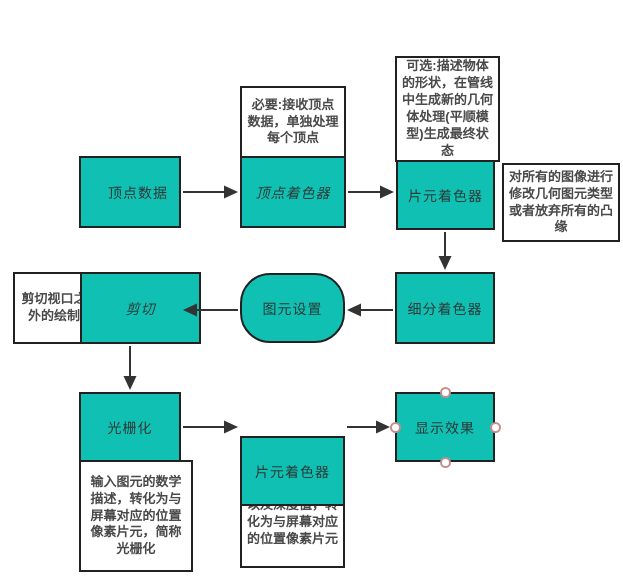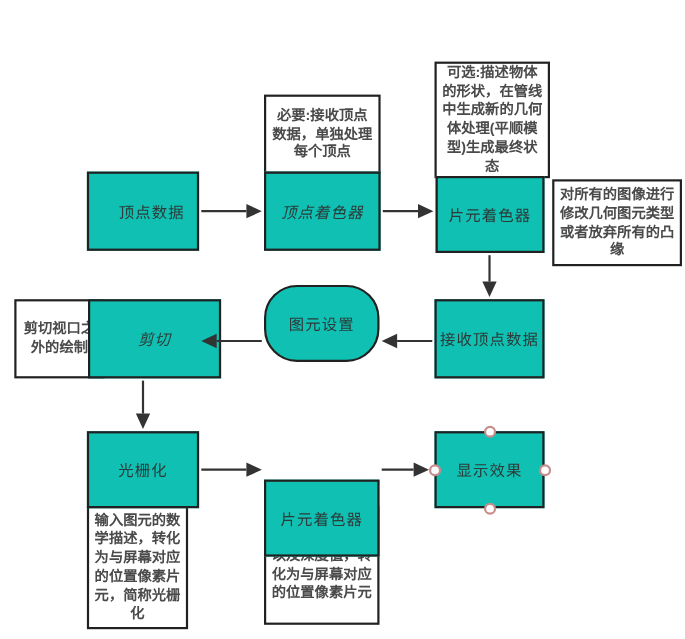--- a/index.html
+++ b/index.html
@@ -45,31 +45,31 @@
   .handle{
     position:absolute;width:11px;height:11px;border-radius:50%;
     background:#fff;border:2px solid var(--handle-border);
     box-sizing:border-box;z-index:6;
   }
   
   #n-vertex-data{left:79px;top:156px;width:102px;height:72px;padding-left:16px;}
   #n-vertex-shader{left:240px;top:156px;width:106px;height:72px;font-style:italic;}
   #n-tess-shader{left:396px;top:160px;width:99px;height:70px;}
   #n-geometry-shader{left:395px;top:272px;width:100px;height:72px;}
-  #n-primitive-setup{left:240px;top:259px;width:105px;height:70px;border-radius:30px;}
+  #n-primitive-setup{left:240px;top:273px;width:105px;height:70px;border-radius:30px;}
   #n-clipping{left:80px;top:272px;width:121px;height:72px;font-style:italic;}
   #n-rasterization{left:79px;top:392px;width:102px;height:70px;}
   #n-fragment-shader{left:240px;top:392px;width:105px;height:70px;margin-top:44px;}
   #n-display{left:395px;top:392px;width:100px;height:70px;}
   
   #t-vertex-note{left:240px;top:86px;width:106px;height:72px;}
   #t-tess-note{left:395px;top:56px;width:105px;height:106px;}
   #t-tess-right-note{left:502px;top:163px;width:118px;height:79px;}
   #t-clip-note{left:13px;top:272px;width:82px;height:72px;}
-  #t-raster-note{left:79px;top:460px;width:92px;height:112px;}
+  #t-raster-note{left:79px;top:460px;width:114px;height:112px;}
   #t-fragment-note{left:240px;top:460px;width:105px;height:108px;}
   
   #h-top{left:439.5px;top:386.5px;}
   #h-left{left:389.5px;top:421.5px;}
   #h-right{left:489.5px;top:421.5px;}
   #h-bottom{left:439.5px;top:456.5px;}
 </style>
 </head>
 <body>
 
@@ -97,21 +97,21 @@
   <div class="node" id="n-vertex-data">
     <span>顶点数据</span>
   </div>
   <div class="node" id="n-vertex-shader">
     <span>顶点着色器</span>
   </div>
   <div class="node" id="n-tess-shader">
     <span>片元着色器</span>
   </div>
   <div class="node" id="n-geometry-shader">
-    <span>接收顶点数据</span>
+    <span>细分着色器</span>
   </div>
   <div class="node" id="n-primitive-setup">
     <span>图元设置</span>
   </div>
   <div class="node" id="n-clipping">
     <span>剪切</span>
   </div>
   <div class="node" id="n-rasterization">
     <span>光栅化</span>
   </div>

